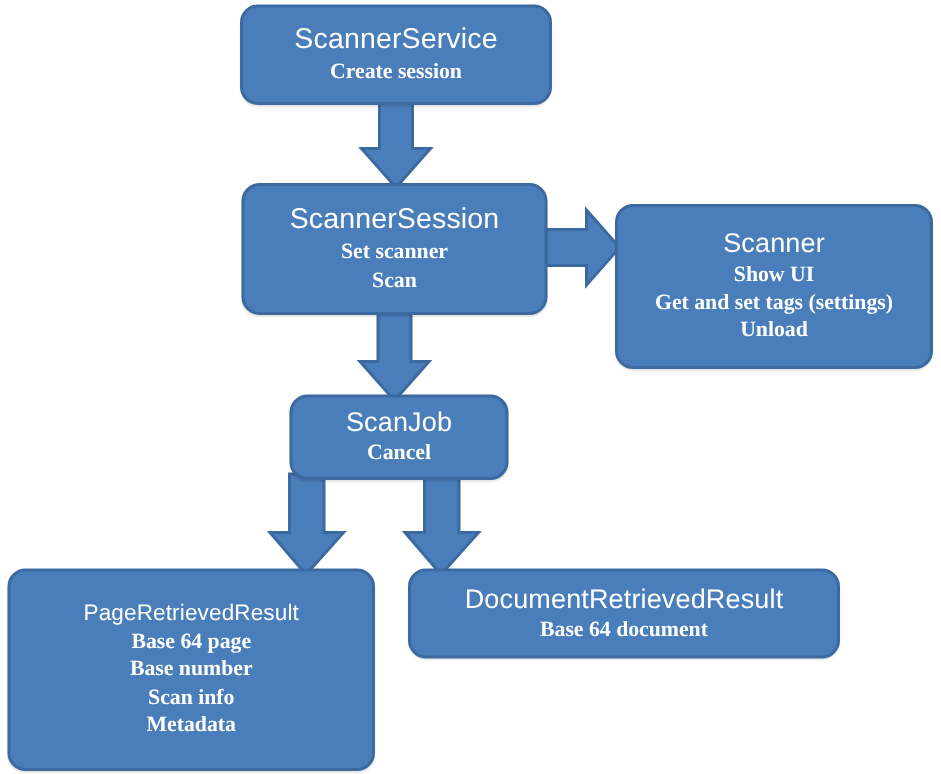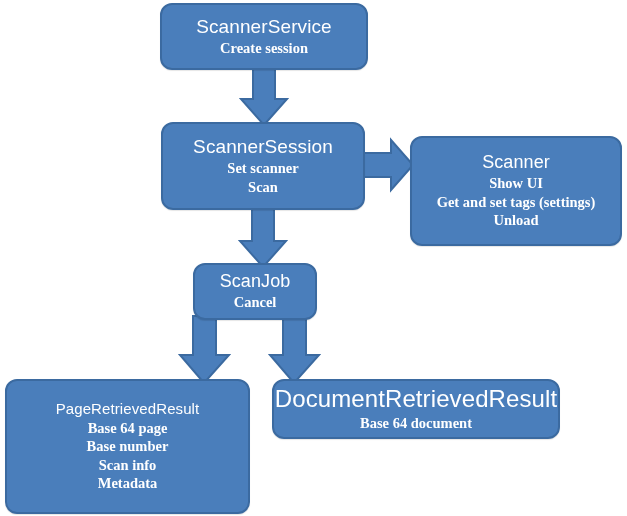--- a/index.html
+++ b/index.html
@@ -53,27 +53,27 @@
     flex-direction: column;
     align-items: center;
     margin-top: 1px;
     font-family: Liberation Serif, serif;
   }
 
   
   #node-scanner-service   { left: 160px; top: 3px;   width: 208px; height: 67px; }
   #node-scanner-session   { left: 161px; top: 122px; width: 204px; height: 88px; }
   #node-scanner           { left: 410px; top: 108px; width: 212px; height: 110px; margin-top: 28px; }
-  #node-scan-job          { left: 193px; top: 263px; width: 124px; height: 57px; }
+  #node-scan-job          { left: 193px; top: 263px; width: 146px; height: 57px; }
   #node-page-result       { left: 5px;   top: 379px; width: 245px; height: 135px; }
   #node-document-result   { left: 272px; top: 379px; width: 288px; height: 60px; }
 
   #node-scanner .title { font-size: 18px; }
   #node-page-result .title { font-size: 15px; }
-  #node-document-result .title { font-size: 24px; }
+  #node-document-result .title { font-size: 18px; }
   #node-scan-job .title { font-size: 18px; }
 
   .arrow {
     position: absolute;
     z-index: 1;
   }
   .arrow svg { display: block; overflow: visible; }
   .arrow-shape {
     fill: #4a7ebb;
     stroke: #3b6aa0;

